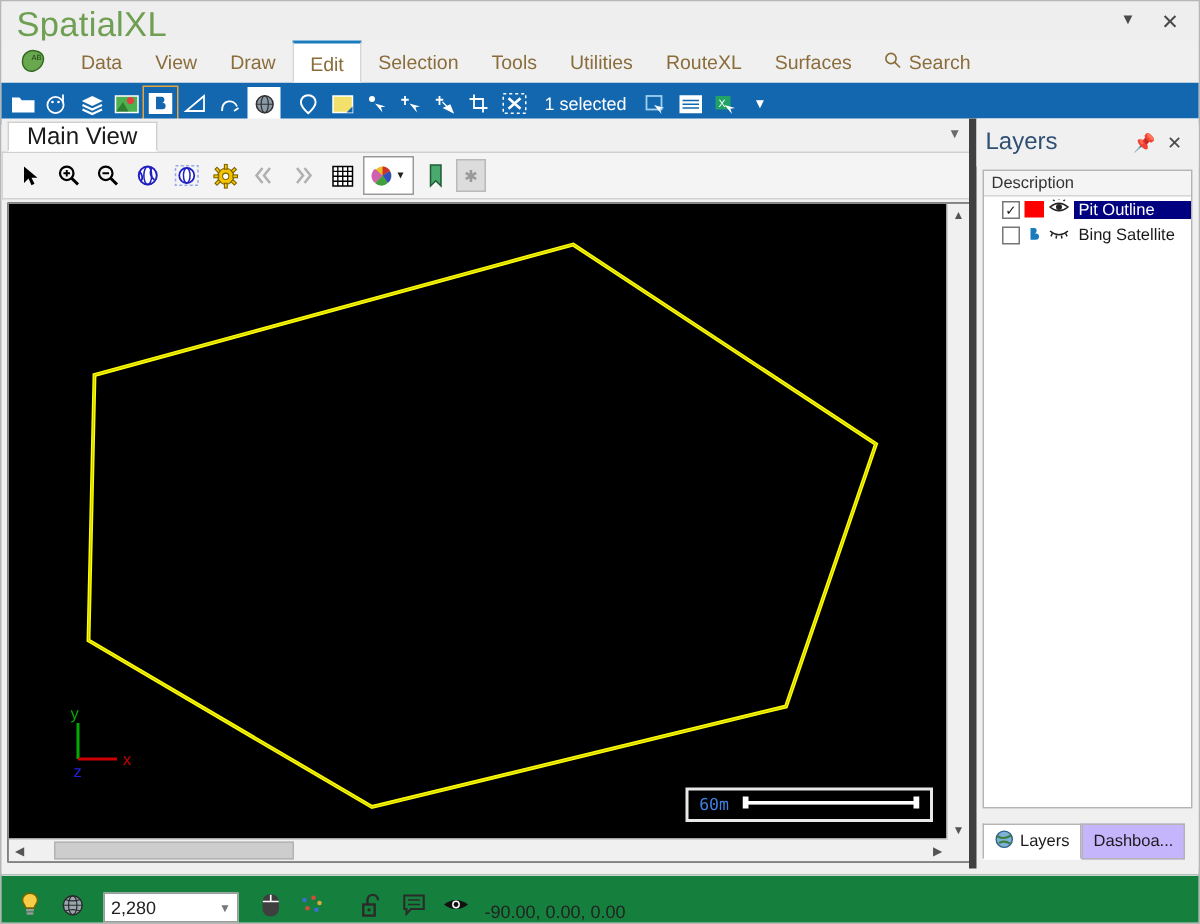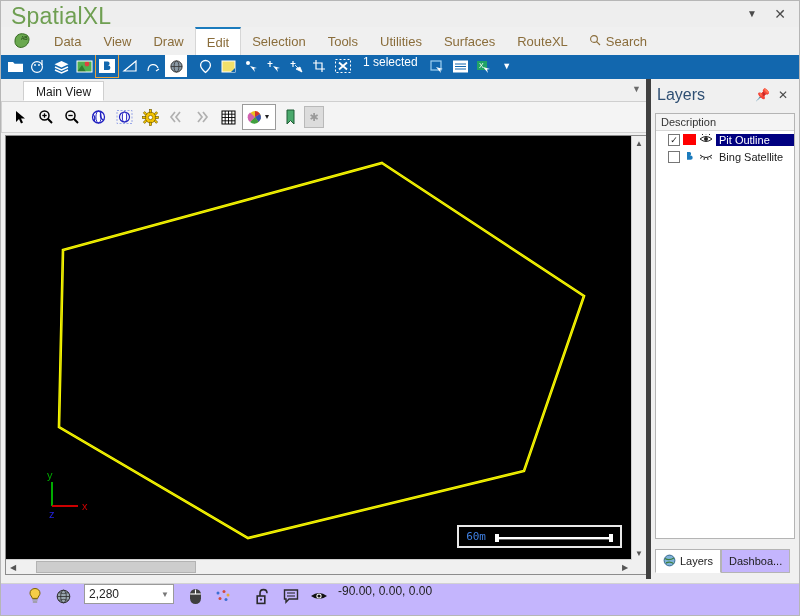--- a/index.html
+++ b/index.html
@@ -19,71 +19,71 @@
   .tb-close{right:8px;font-size:14px;}
 
   
   .menubar{height:28px;background:#f0f0f0;display:flex;align-items:stretch;position:relative;}
   .menu-logo{width:42px;display:flex;align-items:center;justify-content:center;}
   .menu-item{padding:0 11px;display:flex;align-items:center;color:#8a6d3b;font-size:13px;cursor:default;}
   .menu-item.active{background:#ffffff;color:#8a6d3b;border-top:2px solid #1b7bbd;border-left:1px solid #d6d6d6;border-right:1px solid #d6d6d6;}
   .menu-search{display:flex;align-items:center;gap:5px;padding:0 10px;color:#8a6d3b;font-size:13px;}
 
   
-  .ribbon{height:28px;background:#1267ae;display:flex;align-items:flex-start;padding:0 3px;gap:1px;}
+  .ribbon{height:28px;background:#1267ae;display:flex;align-items:center;padding:0 3px;gap:1px;}
   .ric{width:22px;height:22px;display:flex;align-items:center;justify-content:center;cursor:default;}
   .ric.sel{background:#ffffff;}
   .ric.orange{outline:1px solid #e8a33d;}
   .rib-text{color:#ffffff;font-size:12px;padding:0 8px;white-space:nowrap;}
   .rib-sep{width:5px;}
 
   
   .body{position:absolute;left:0;top:78px;right:0;bottom:32px;}
 
   .left{position:absolute;left:0;top:0;right:148px;bottom:0;}
   .tabrow{height:22px;background:#f0f0f0;position:relative;border-bottom:1px solid #cfcfcf;}
-  .viewtab{position:absolute;left:22px;top:2px;height:20px;padding:0 12px;line-height:20px;font-size:12px;
+  .viewtab{position:absolute;left:4px;top:2px;height:20px;padding:0 12px;line-height:20px;font-size:16px;
            background:#ffffff;border:1px solid #cfcfcf;border-bottom:1px solid #ffffff;box-sizing:border-box;cursor:default;}
   .tabcaret{position:absolute;right:10px;top:5px;font-size:9px;color:#6a6a6a;cursor:default;}
 
   .viewtools{height:31px;background:#f4f4f4;border:1px solid #d2d2d2;border-top:none;display:flex;align-items:center;gap:2px;padding-left:6px;box-sizing:border-box;}
   .vic{width:24px;height:24px;display:flex;align-items:center;justify-content:center;cursor:default;}
   .vic.boxed{border:1px solid #9a9a9a;background:#ffffff;width:32px;}
   .vic.disabled{background:#dcdcdc;border:1px solid #b9b9b9;width:18px;height:20px;color:#9a9a9a;font-size:11px;}
 
   .canvaswrap{position:absolute;left:4px;top:56px;right:4px;bottom:8px;border:1px solid #8c8c8c;background:#000;box-sizing:border-box;}
   .canvas{position:absolute;left:0;top:0;right:14px;bottom:14px;background:#000;overflow:hidden;}
   .vscroll{position:absolute;right:0;top:0;width:14px;bottom:14px;background:#f0f0f0;border-left:1px solid #cfcfcf;}
   .hscroll{position:absolute;left:0;bottom:0;right:14px;height:14px;background:#f0f0f0;border-top:1px solid #cfcfcf;}
   .sb-arrow{position:absolute;width:14px;height:14px;display:flex;align-items:center;justify-content:center;font-size:8px;color:#555;background:#f0f0f0;cursor:default;}
   .sb-thumb{position:absolute;background:#cdcdcd;border:1px solid #b3b3b3;box-sizing:border-box;cursor:default;}
   .corner{position:absolute;right:0;bottom:0;width:14px;height:14px;background:#f0f0f0;}
 
   .scalebar{position:absolute;right:10px;bottom:12px;background:#000;border:2px solid #e8e8e8;
-            padding:3px 7px;display:flex;align-items:flex-end;gap:9px;}
+            padding:3px 7px;display:flex;align-items:flex-start;gap:9px;}
   .scalebar .lbl{color:#3f7fe0;font-size:11px;font-family:"DejaVu Sans Mono", monospace;}
 
   
   .right{position:absolute;right:0;top:0;width:148px;bottom:4px;background:#f0f0f0;border-left:5px solid #404040;}
   .lp-head{height:32px;display:flex;align-items:center;padding:0 6px;background:#f0f0f0;}
   .lp-title{font-size:16px;color:#2f4f73;flex:1;}
   .lp-ic{width:20px;text-align:center;color:#4a4a4a;font-size:12px;cursor:default;}
   .lp-body{position:absolute;left:4px;right:4px;top:34px;bottom:40px;background:#fff;border:1px solid #b4b4b4;box-sizing:border-box;}
   .lp-colhead{height:17px;background:#f4f4f4;border-bottom:1px solid #d6d6d6;font-size:11px;color:#333;padding:2px 0 0 5px;box-sizing:border-box;}
   .lrow{height:17px;display:flex;align-items:center;font-size:11px;padding-left:12px;}
   .lrow .cb{width:12px;height:12px;border:1px solid #767676;background:#fff;margin-right:3px;display:flex;align-items:center;justify-content:center;font-size:9px;color:#222;box-sizing:border-box;}
   .swatch{width:13px;height:11px;margin-right:3px;}
   .lname{padding:0 3px;}
   .lrow.sel .lname{background:#000080;color:#fff;flex:1;}
   .lp-tabs{position:absolute;left:4px;right:4px;bottom:6px;height:24px;display:flex;align-items:stretch;}
   .lp-tab{display:flex;align-items:center;gap:4px;padding:0 7px;font-size:11px;border:1px solid #b4b4b4;background:#c4b5fd;cursor:default;}
   .lp-tab.active{background:#ffffff;border-bottom-color:#ffffff;}
 
   
-  .status{position:absolute;left:0;right:0;bottom:0;height:32px;background:#c4b5fd;border-top:1px solid #d2d2d2;display:flex;align-items:flex-start;gap:2px;padding:0 21px;box-sizing:border-box;}
+  .status{position:absolute;left:0;right:0;bottom:0;height:32px;background:#15803d;border-top:1px solid #d2d2d2;display:flex;align-items:flex-end;gap:2px;padding:0 6px;box-sizing:border-box;}
   .st-ic{width:26px;height:24px;display:flex;align-items:center;justify-content:center;cursor:default;}
   .st-combo{width:90px;height:20px;border:1px solid #9a9a9a;background:#fff;display:flex;align-items:center;
             justify-content:space-between;padding:0 4px;font-size:12px;margin:0 6px;box-sizing:border-box;cursor:default;}
   .st-combo .cv{color:#222;}
   .st-combo .ca{color:#777;font-size:8px;}
   .st-text{font-size:12px;color:#222;white-space:nowrap;padding:0 4px;}
   .gap{width:10px;}
 </style>
 </head>
 <body>
@@ -103,22 +103,22 @@
         <text x="9" y="8" font-size="5" fill="#1b3d12" font-family="Liberation Sans, sans-serif">AB</text>
       </svg>
     </div>
     <div class="menu-item">Data</div>
     <div class="menu-item">View</div>
     <div class="menu-item">Draw</div>
     <div class="menu-item active">Edit</div>
     <div class="menu-item">Selection</div>
     <div class="menu-item">Tools</div>
     <div class="menu-item">Utilities</div>
+    <div class="menu-item">RouteXL</div>
     <div class="menu-item">Surfaces</div>
-    <div class="menu-item">RouteXL</div>
     <div class="menu-search">
       <span>
         <svg width="12" height="12" viewBox="0 0 12 12">
             <circle cx="5" cy="5" r="3.4" fill="none" stroke="#8a6d3b" stroke-width="1.1"></circle>
             <line x1="7.6" y1="7.6" x2="11" y2="11" stroke="#8a6d3b" stroke-width="1.1"></line>
           </svg>
       </span>
       <span>Search</span>
     </div>
   </div>

